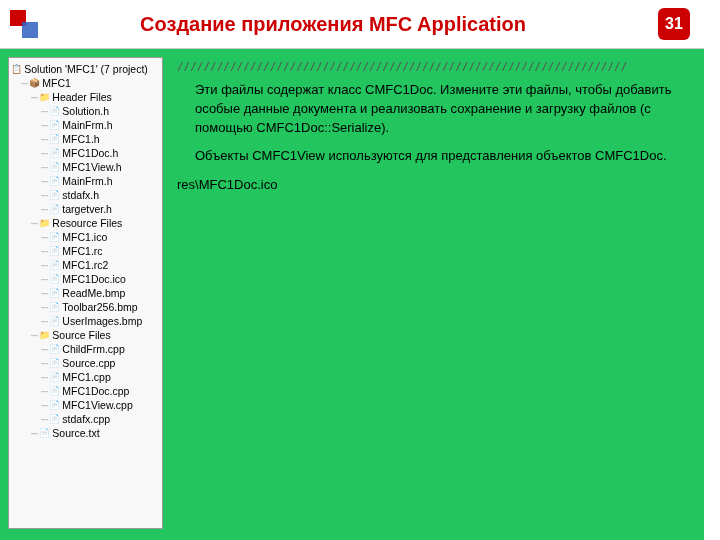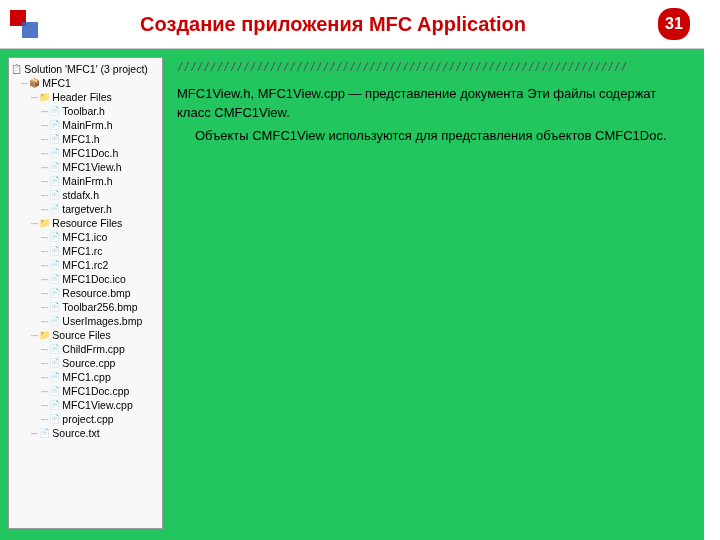--- a/index.html
+++ b/index.html
@@ -68,21 +68,21 @@
     .slide-number {
       background: #c00;
       color: #fff;
       font-size: 16px;
       font-weight: bold;
       width: 32px;
       height: 32px;
       display: flex;
       align-items: center;
       justify-content: center;
-      border-radius: 14px;
+      border-radius: 6px;
       flex-shrink: 0;
     }
 
     
     .main-content {
       display: flex;
       padding: 8px 10px 8px 8px;
       gap: 10px;
       height: calc(540px - 52px);
     }
@@ -184,39 +184,39 @@
     <div class="slide-number">31</div>
   </div>
 
   <div class="main-content">
 
     <div class="file-tree-panel">
       <div id="tree-container">
           <div class="tree-item">
             <span class="indent" style="width: 0px;"></span>
             <span class="tree-icon solution-icon" style="font-size: 9px;">📋</span>
-            <span class="tree-label">Solution 'MFC1' (3 project)</span>
+            <span class="tree-label">Solution 'MFC1' (7 project)</span>
           </div>
           <div class="tree-item">
             <span class="indent" style="width: 10px;"></span>
             <span class="connector">─ </span>
             <span class="tree-icon project-icon" style="font-size: 9px;">📦</span>
             <span class="tree-label">MFC1</span>
           </div>
           <div class="tree-item">
             <span class="indent" style="width: 20px;"></span>
             <span class="connector">─ </span>
             <span class="tree-icon folder-icon" style="font-size: 9px;">📁</span>
             <span class="tree-label">Header Files</span>
           </div>
           <div class="tree-item">
             <span class="indent" style="width: 30px;"></span>
             <span class="connector">─ </span>
             <span class="tree-icon file-icon" style="font-size: 9px;">📄</span>
-            <span class="tree-label">Toolbar.h</span>
+            <span class="tree-label">Solution.h</span>
           </div>
           <div class="tree-item">
             <span class="indent" style="width: 30px;"></span>
             <span class="connector">─ </span>
             <span class="tree-icon file-icon" style="font-size: 9px;">📄</span>
             <span class="tree-label">MainFrm.h</span>
           </div>
           <div class="tree-item">
             <span class="indent" style="width: 30px;"></span>
             <span class="connector">─ </span>
@@ -280,21 +280,21 @@
           <div class="tree-item">
             <span class="indent" style="width: 30px;"></span>
             <span class="connector">─ </span>
             <span class="tree-icon file-icon" style="font-size: 9px;">📄</span>
             <span class="tree-label">MFC1Doc.ico</span>
           </div>
           <div class="tree-item">
             <span class="indent" style="width: 30px;"></span>
             <span class="connector">─ </span>
             <span class="tree-icon file-icon" style="font-size: 9px;">📄</span>
-            <span class="tree-label">Resource.bmp</span>
+            <span class="tree-label">ReadMe.bmp</span>
           </div>
           <div class="tree-item">
             <span class="indent" style="width: 30px;"></span>
             <span class="connector">─ </span>
             <span class="tree-icon file-icon" style="font-size: 9px;">📄</span>
             <span class="tree-label">Toolbar256.bmp</span>
           </div>
           <div class="tree-item">
             <span class="indent" style="width: 30px;"></span>
             <span class="connector">─ </span>
@@ -334,40 +334,41 @@
           <div class="tree-item">
             <span class="indent" style="width: 30px;"></span>
             <span class="connector">─ </span>
             <span class="tree-icon file-icon" style="font-size: 9px;">📄</span>
             <span class="tree-label">MFC1View.cpp</span>
           </div>
           <div class="tree-item">
             <span class="indent" style="width: 30px;"></span>
             <span class="connector">─ </span>
             <span class="tree-icon file-icon" style="font-size: 9px;">📄</span>
-            <span class="tree-label">project.cpp</span>
+            <span class="tree-label">stdafx.cpp</span>
           </div>
           <div class="tree-item">
             <span class="indent" style="width: 20px;"></span>
             <span class="connector">─ </span>
             <span class="tree-icon file-icon" style="font-size: 9px;">📄</span>
             <span class="tree-label">Source.txt</span>
           </div>
         </div>
     </div>
 
     <div class="text-panel">
       <div class="divider-line">////////////////////////////////////////////////////////////////////</div>
 
 
       <div class="text-paragraph">
+        <p class="indent-text">Эти файлы содержат класс CMFC1Doc. Измените эти файлы, чтобы добавить особые данные документа и реализовать сохранение и загрузку файлов (с помощью CMFC1Doc::Serialize).</p>
       </div>
 
       <div class="text-paragraph">
-        <p>MFC1View.h, MFC1View.cpp — представление документа Эти файлы содержат класс CMFC1View.</p>
         <p class="indent-text">Объекты CMFC1View используются для представления объектов CMFC1Doc.</p>
       </div>
 
       <div class="text-paragraph">
+        <p>res\MFC1Doc.ico</p>
       </div>
     </div>
   </div>
 </div>
 
 </body></html>

